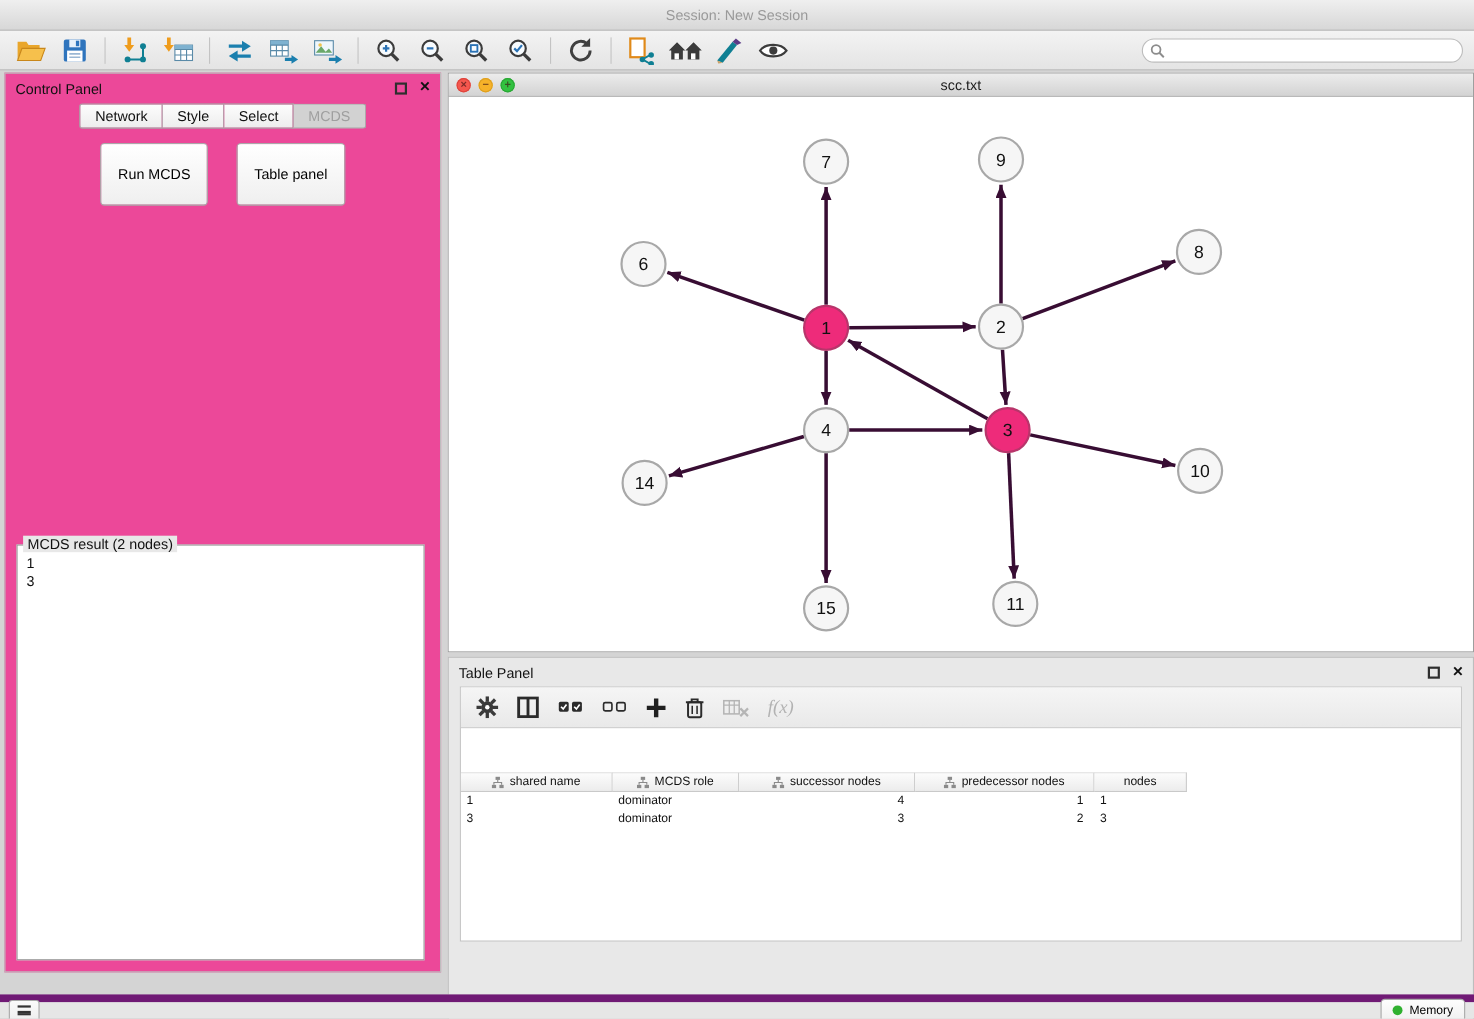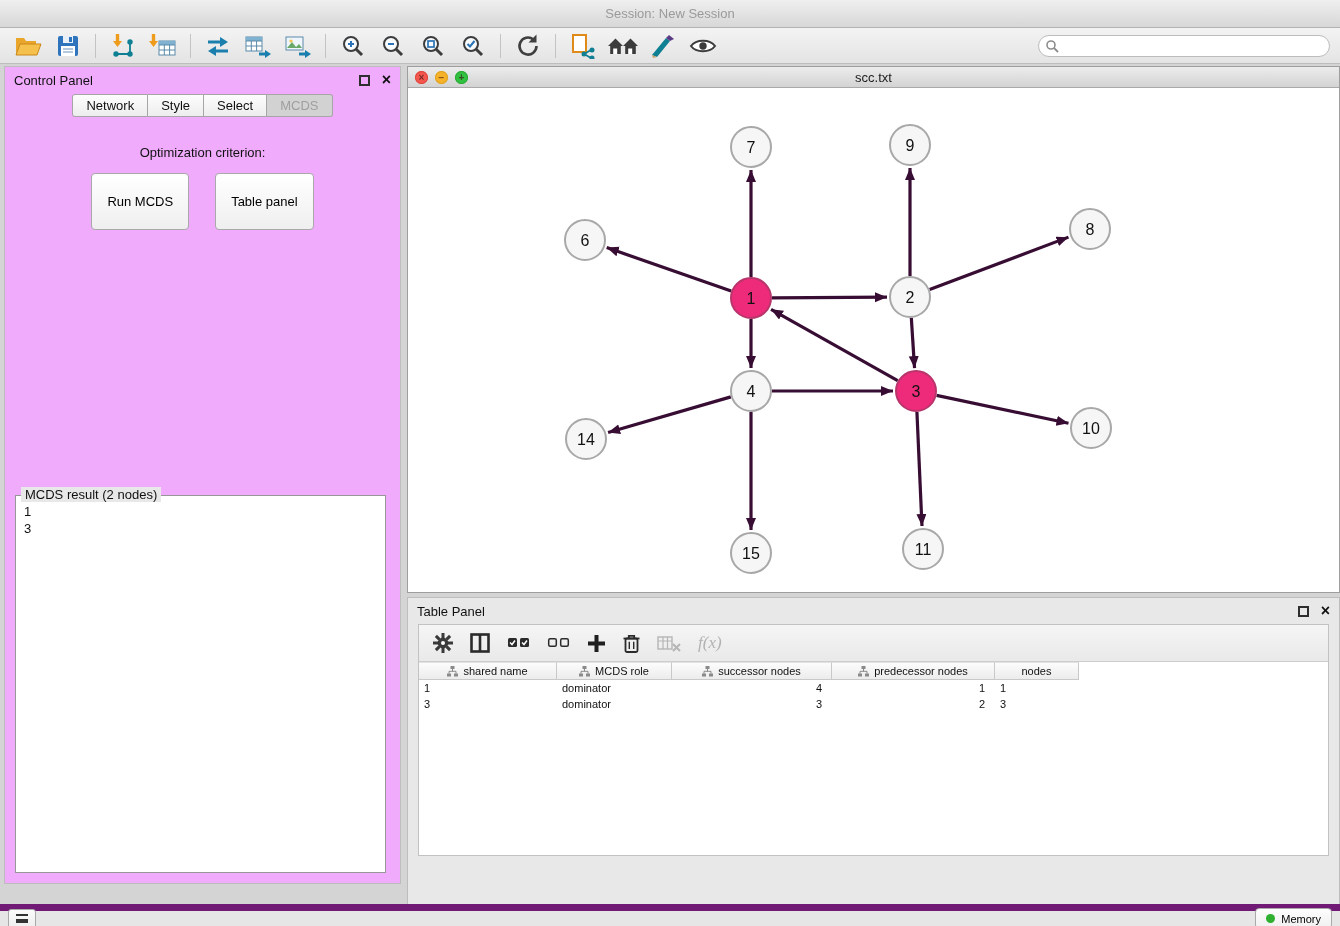--- a/index.html
+++ b/index.html
@@ -20,21 +20,21 @@
   .tsep { width:1px; height:24px; background:#c3c3c3; margin:0 9px; }
   .tgroup { display:flex; align-items:center; gap:4px; }
   .search { margin-left:auto; width:292px; height:22px; position:relative; }
   .search input { width:100%; height:100%; border:1px solid #bcbcbc; border-radius:12px;
     padding:0 8px 0 24px; font-size:12px; background:#fff; outline:none;
     font-family:"Liberation Sans",sans-serif; }
   .search .mag { position:absolute; left:7px; top:4px; }
 
   
   .control-panel { position:absolute; left:4px; top:66px; width:397px; height:818px;
-    background:#f0abfc; border:1px solid #bdbdbd; }
+    background:#ec4899; border:1px solid #bdbdbd; }
   .panel-header { height:26px; display:flex; align-items:center; padding:0 9px; font-size:13px; }
   .panel-header .spacer { flex:1; }
   .float-btn { width:11px; height:11px; border:2px solid #2e2e2e; background:transparent;
     margin-right:12px; padding:0; }
   .close-btn { border:none; background:transparent; font-size:16px; font-weight:bold;
     line-height:14px; color:#111; padding:0; }
   .cp-tabs { display:flex; justify-content:center; margin-top:1px; }
   .tab { border:1px solid #a6a6a6; border-left:none; background:linear-gradient(#fdfdfd,#ededed);
     font-size:13px; padding:3px 13px; color:#111; cursor:default; font-family:inherit; }
   .tab:first-child { border-left:1px solid #a6a6a6; border-radius:3px 0 0 3px; }
@@ -72,21 +72,21 @@
   .table-panel { position:absolute; left:407px; top:597px; width:933px; height:332px;
     background:#e8e8e8; border:1px solid #bdbdbd; }
   .tp-body { position:absolute; left:10px; right:10px; top:26px; height:232px;
     background:#fff; border:1px solid #c2c2c2; }
   .tp-toolbar { height:37px; background:linear-gradient(#f5f5f5,#e9e9e9);
     border-bottom:1px solid #cdcdcd; display:flex; align-items:center; gap:17px;
     padding:0 14px; }
   .tico { border:none; background:transparent; display:flex; align-items:center;
     justify-content:center; padding:0; }
   .fx { font-family:"Liberation Serif",serif; font-style:italic; font-size:17px; color:#b2b2b2; }
-  .thead { display:flex; }
+  .thead { display:flex;margin-top:40px; }
   .th { height:18px; background:linear-gradient(#fcfcfc,#ececec); border-right:1px solid #c9c9c9;
     border-bottom:1px solid #c9c9c9; border-top:1px solid #e2e2e2; display:flex;
     align-items:center; justify-content:center; gap:5px; font-size:11px; cursor:default; }
   .trow { display:flex; height:16px; font-size:11px; align-items:center; }
   .td { overflow:hidden; white-space:nowrap; }
   .td.left { text-align:left; padding-left:5px; }
   .td.right { text-align:right; padding-right:10px; }
   .tp-tabs { position:absolute; bottom:6px; left:0; right:0; display:flex; justify-content:center; }
   .seg { border:1px solid #a6a6a6; border-left:none; background:linear-gradient(#fdfdfd,#ededed);
     font-size:13px; padding:3px 12px; color:#111; font-family:inherit; }
@@ -273,21 +273,20 @@
     <span class="spacer"></span>
     <button class="float-btn"></button>
     <button class="close-btn">×</button>
   </div>
   <div class="cp-tabs">
     <button class="tab">Network</button>
     <button class="tab">Style</button>
     <button class="tab">Select</button>
     <button class="tab active">MCDS</button>
   </div>
-  <div class="opt-label">Optimization criterion:</div>
   <div class="btn-row">
     <button class="pbtn">Run MCDS</button>
     <button class="pbtn">Table panel</button>
   </div>
   <div class="result-box">
     <div class="result-label">MCDS result (2 nodes)</div>
     <div class="result-lines"><span>1</span><br><span>3</span></div>
   </div>
 </div>
 

